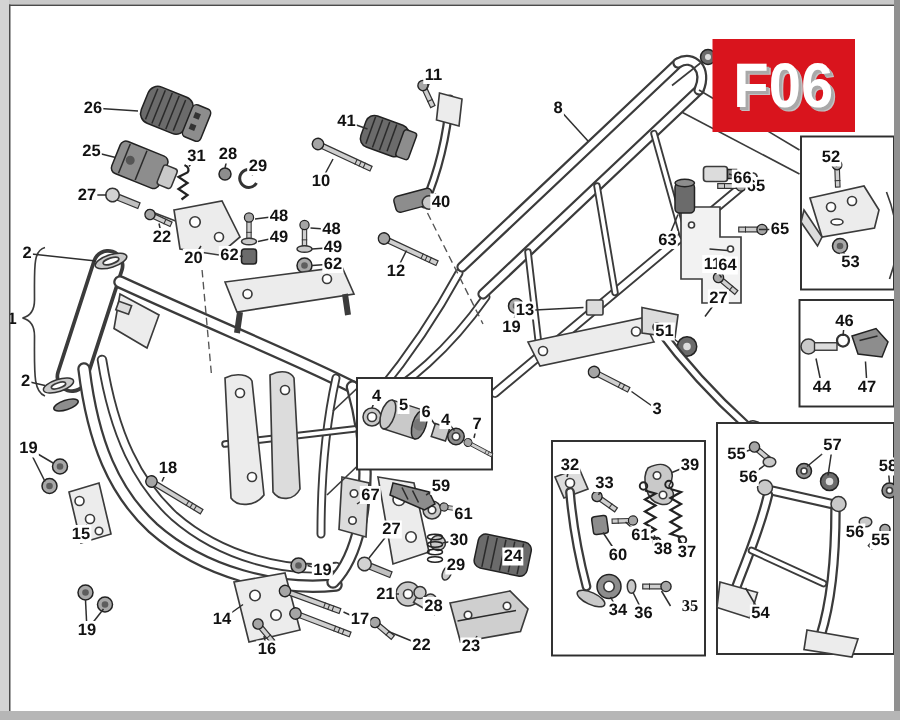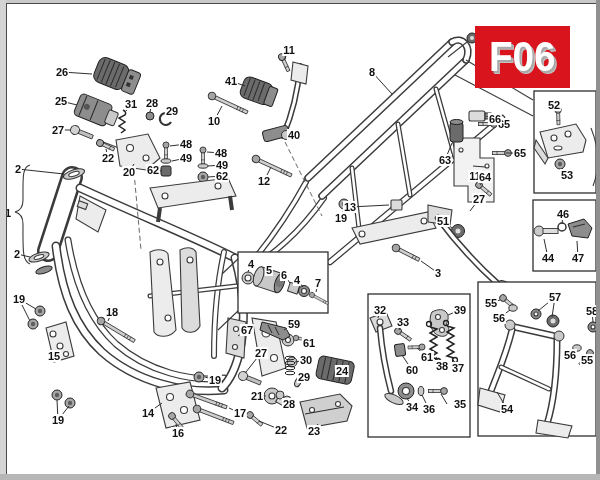--- a/index.html
+++ b/index.html
@@ -527,21 +527,21 @@
       <div class="part-label" style="left: 261px; top: 353px;">27</div>
       <div class="part-label" style="left: 152px; top: 103px;">28</div>
       <div class="part-label" style="left: 289px; top: 404px;">28</div>
       <div class="part-label" style="left: 172px; top: 111px;">29</div>
       <div class="part-label" style="left: 304px; top: 377px;">29</div>
       <div class="part-label" style="left: 306px; top: 360px;">30</div>
       <div class="part-label" style="left: 131px; top: 104px;">31</div>
       <div class="part-label" style="left: 380px; top: 310px;">32</div>
       <div class="part-label" style="left: 403px; top: 322px;">33</div>
       <div class="part-label" style="left: 412px; top: 407px;">34</div>
-      <div class="part-label" style="left: 460px; top: 404px;">35</div>
+      <div class="part-label" style="left: 460px; top: 404px; font-family: Liberation Serif, serif;">35</div>
       <div class="part-label" style="left: 429px; top: 409px;">36</div>
       <div class="part-label" style="left: 458px; top: 368px;">37</div>
       <div class="part-label" style="left: 442px; top: 366px;">38</div>
       <div class="part-label" style="left: 460px; top: 310px;">39</div>
       <div class="part-label" style="left: 294px; top: 135px;">40</div>
       <div class="part-label" style="left: 231px; top: 81px;">41</div>
       <div class="part-label" style="left: 479px; top: 199px;">27</div>
       <div class="part-label" style="left: 548px; top: 258px; text-align: right;">44</div>
       <div class="part-label" style="left: 563px; top: 214px;">46</div>
       <div class="part-label" style="left: 578px; top: 258px;">47</div>

